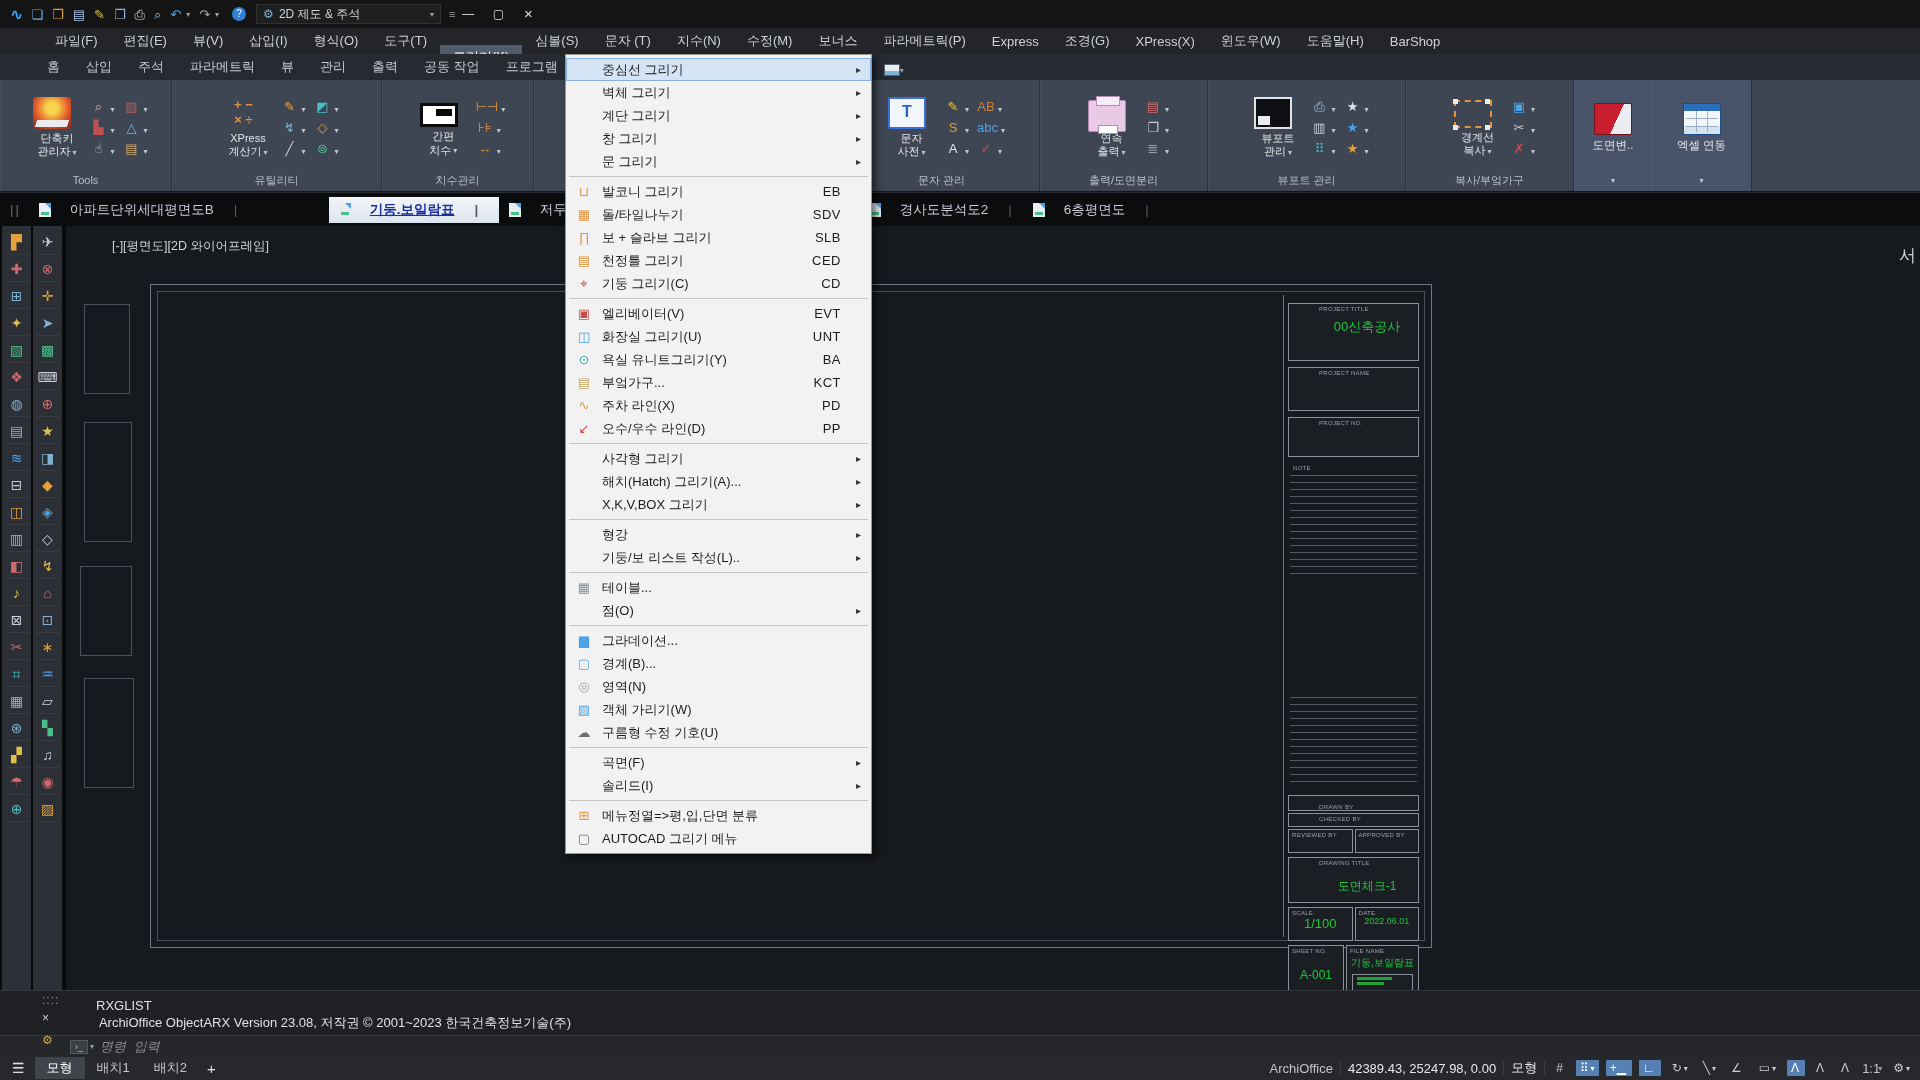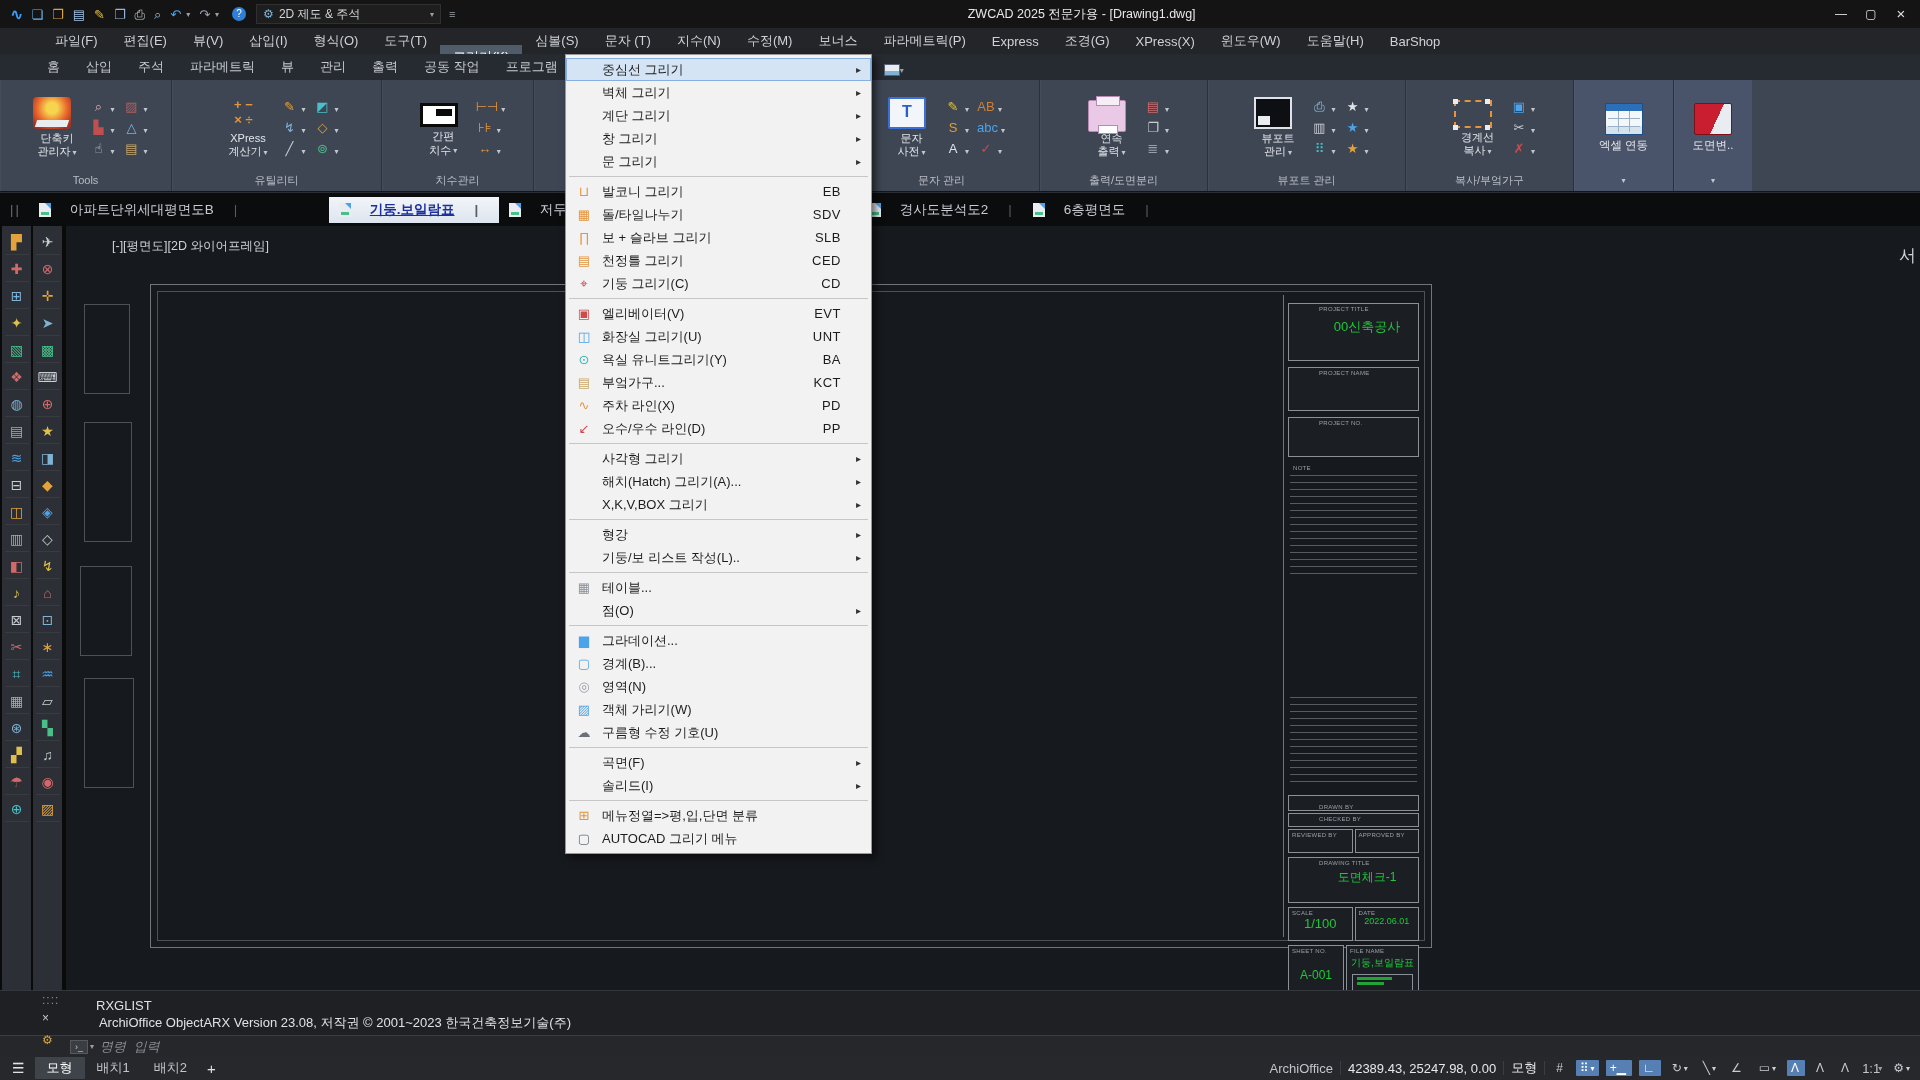--- a/index.html
+++ b/index.html
@@ -162,21 +162,20 @@
       <span class="qi" style="color:#9aa0a8">↷</span>
         <span class="tcaret">▾</span>
       <span class="help">?</span>
     </span>
     <span class="wsbox">
       <span class="gear">⚙</span>
       <span class="wstext">2D 제도 &amp; 주석</span>
       <span class="tcaret">▾</span>
     </span>
     <span class="eq">≡</span>
-    <span class="wtitle">ZWCAD 2025 전문가용 - [Drawing1.dwg]</span>
     <span class="winbtns">
       <span class="wb">—</span>
       <span class="wb">▢</span>
       <span class="wb" style="font-size:15px">×</span>
     </span>
   </div>
 
   <div class="menubar">
     <span class="mb">파일(F)</span>
       <span class="mb">편집(E)</span>
@@ -506,32 +505,32 @@
             </span>
             <span class="ric">
               <i style="color: rgb(208, 74, 74);">✗</i>
               <em class="caret"></em>
             </span>
           </div>
       </div>
       <div class="ptitle">복사/부엌가구</div>
     </div>
 
+    <div class="panel pxl" style="width:78px;border-right:none">
+      <div class="xlbody">
+        <div class="bigicon bi-book"></div>
+        <div class="xllab">도면변..</div>
+      </div>
+      <div class="ptitle caret-only"><em class="caret"></em></div>
+    </div>
+
     <div class="panel pxl" style="width:100px">
       <div class="xlbody">
         <div class="bigicon bi-excel"></div>
         <div class="xllab">엑셀 연동</div>
-      </div>
-      <div class="ptitle caret-only"><em class="caret"></em></div>
-    </div>
-
-    <div class="panel pxl" style="width:78px;border-right:none">
-      <div class="xlbody">
-        <div class="bigicon bi-book"></div>
-        <div class="xllab">도면변..</div>
       </div>
       <div class="ptitle caret-only"><em class="caret"></em></div>
     </div>
   </div>
 
   <div class="doctabs">
     <span class="grip">||</span>
     <span class="dtab dt1">
         <span class="dwg"></span>
         <span>아파트단위세대평면도B</span>
@@ -647,21 +646,21 @@
           <div class="cellrow" style="top:534px;height:24px">
             <div class="cell">
                 <div class="tb-lab">REVIEWED BY</div>
               </div>
             <div class="cell">
                 <div class="tb-lab">APPROVED BY</div>
               </div>
           </div>
           <div class="tb-box" style="top:562px;height:46px">
             <div class="tb-lab">DRAWING TITLE</div>
-            <div class="tb-green" style="font-size:12px;margin-top:3px">도면체크-1</div>
+            <div class="tb-green" style="font-size:12px;margin-top:12px">도면체크-1</div>
           </div>
           <div class="cellrow" style="top:612px;height:34px">
             <div class="cell">
               <div class="tb-lab">SCALE</div>
               <div class="tb-green" style="font-size:13px">1/100</div>
             </div>
             <div class="cell">
               <div class="tb-lab">DATE</div>
               <div class="tb-green" style="font-size:9px">2022.06.01</div>
             </div>

